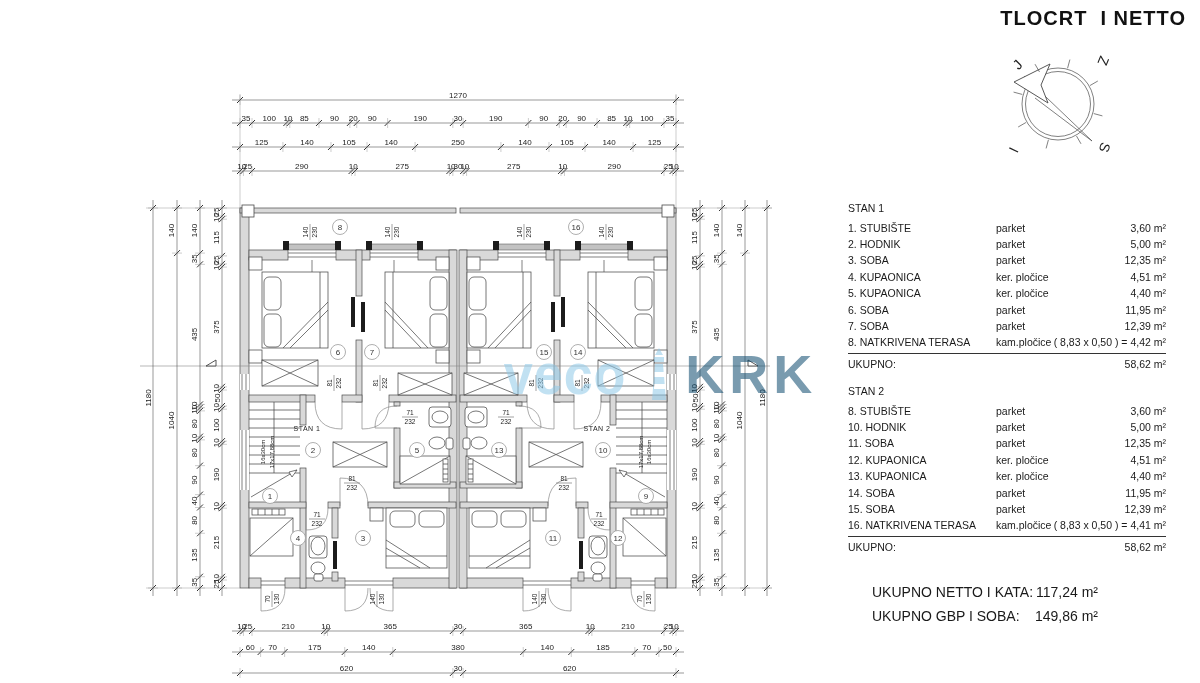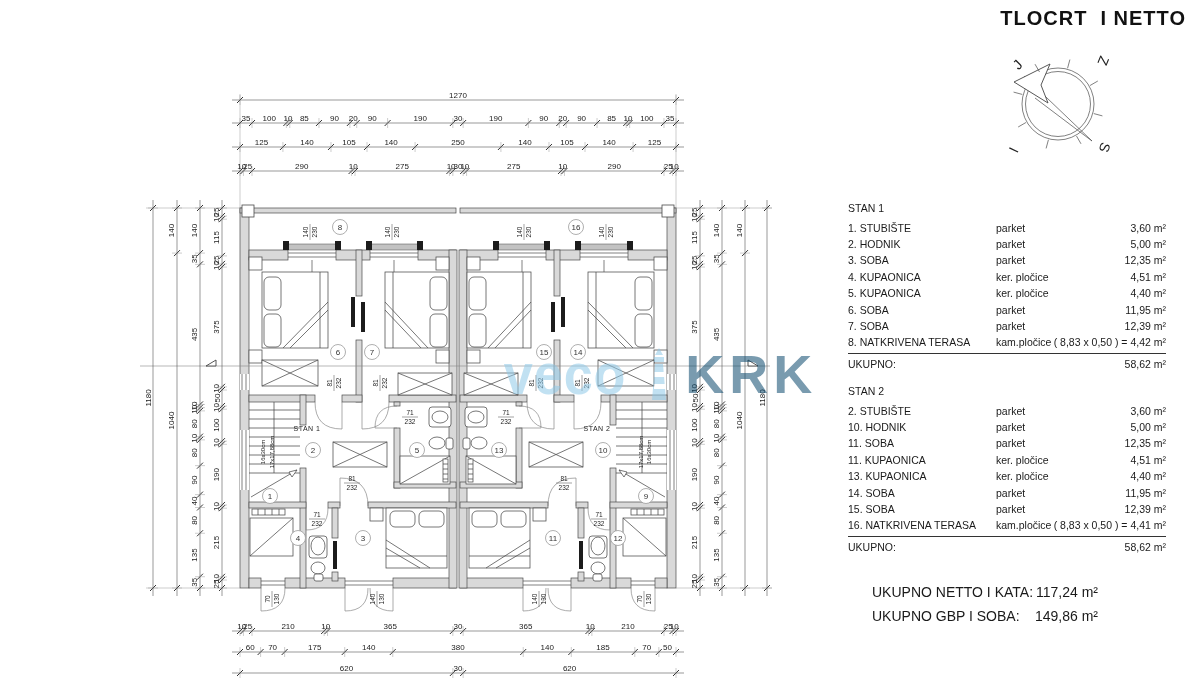--- a/index.html
+++ b/index.html
@@ -901,36 +901,36 @@
     </div>
   <div class="total">
     <span>UKUPNO:</span>
     <span>58,62 m²</span>
   </div>
 </div>
 <div class="apt" style="top:385px">
   <div class="aptname">STAN 2</div>
   <div class="rows">
       <div class="trow">
-        <span class="nm">2. STUBIŠTE</span>
+        <span class="nm">8. STUBIŠTE</span>
         <span class="mat">parket</span>
         <span class="area">3,60 m²</span>
       </div>
       <div class="trow">
         <span class="nm">10. HODNIK</span>
         <span class="mat">parket</span>
         <span class="area">5,00 m²</span>
       </div>
       <div class="trow">
         <span class="nm">11. SOBA</span>
         <span class="mat">parket</span>
         <span class="area">12,35 m²</span>
       </div>
       <div class="trow">
-        <span class="nm">11. KUPAONICA</span>
+        <span class="nm">12. KUPAONICA</span>
         <span class="mat">ker. pločice</span>
         <span class="area">4,51 m²</span>
       </div>
       <div class="trow">
         <span class="nm">13. KUPAONICA</span>
         <span class="mat">ker. pločice</span>
         <span class="area">4,40 m²</span>
       </div>
       <div class="trow">
         <span class="nm">14. SOBA</span>

